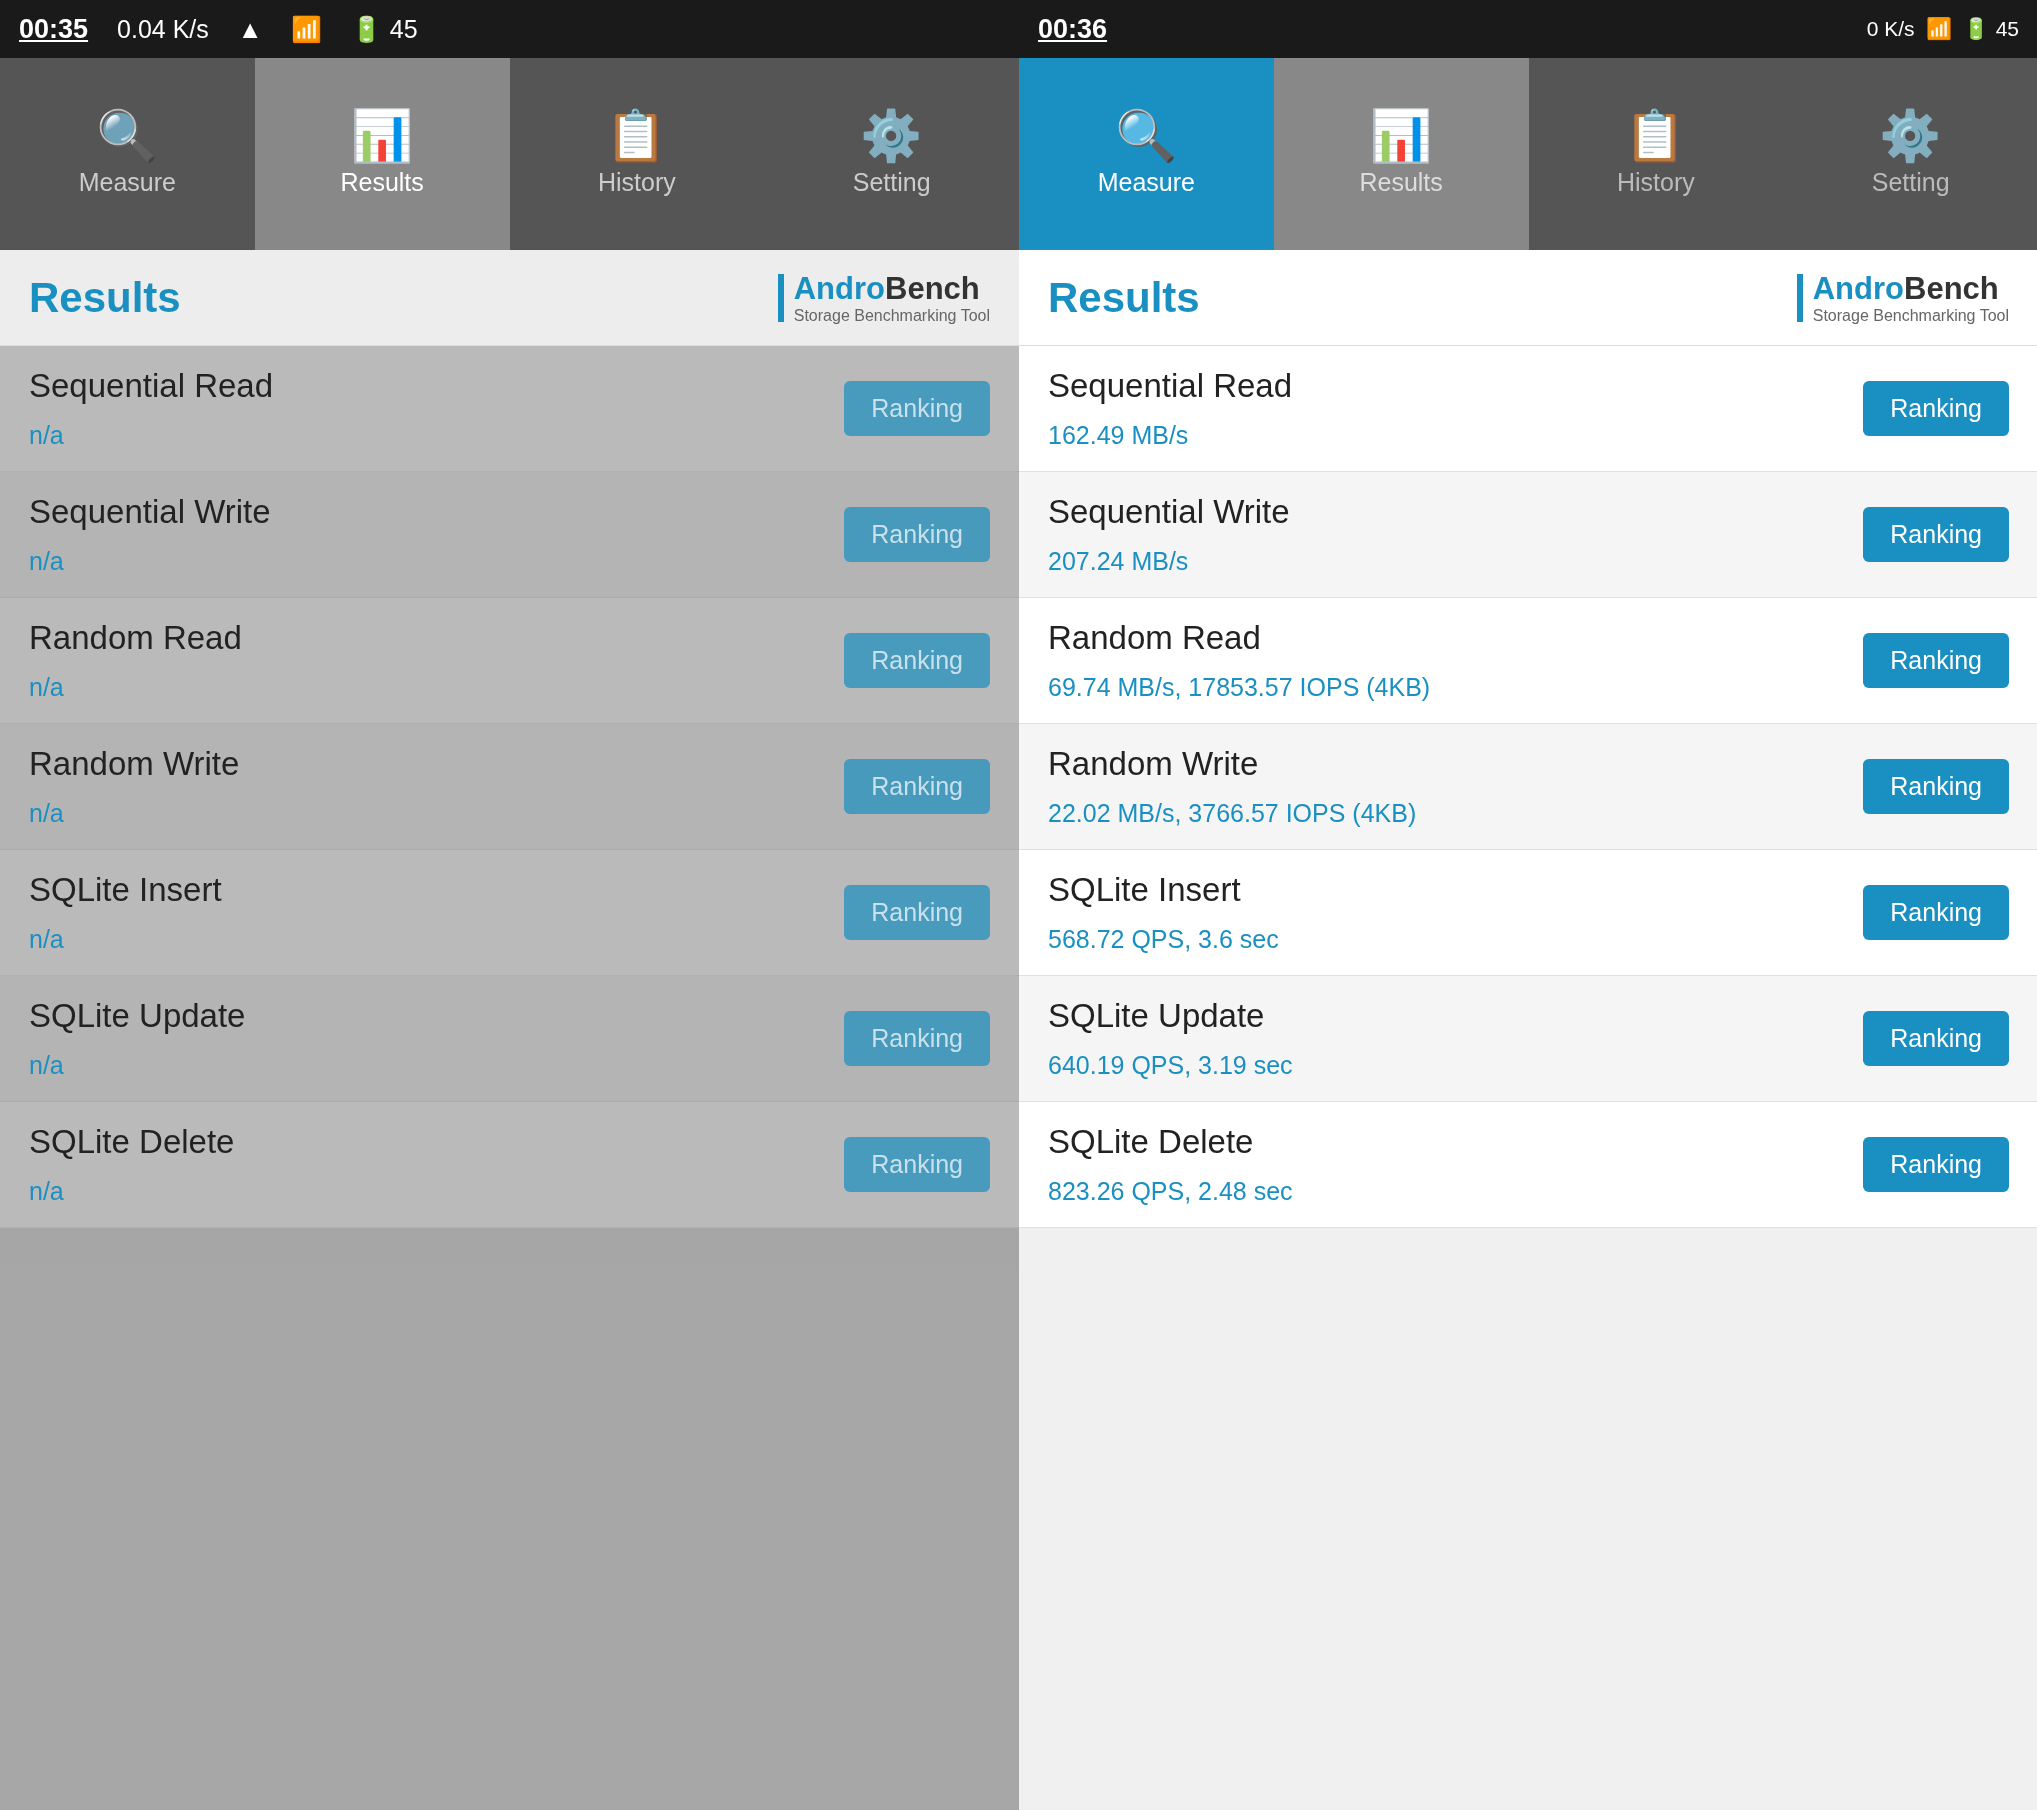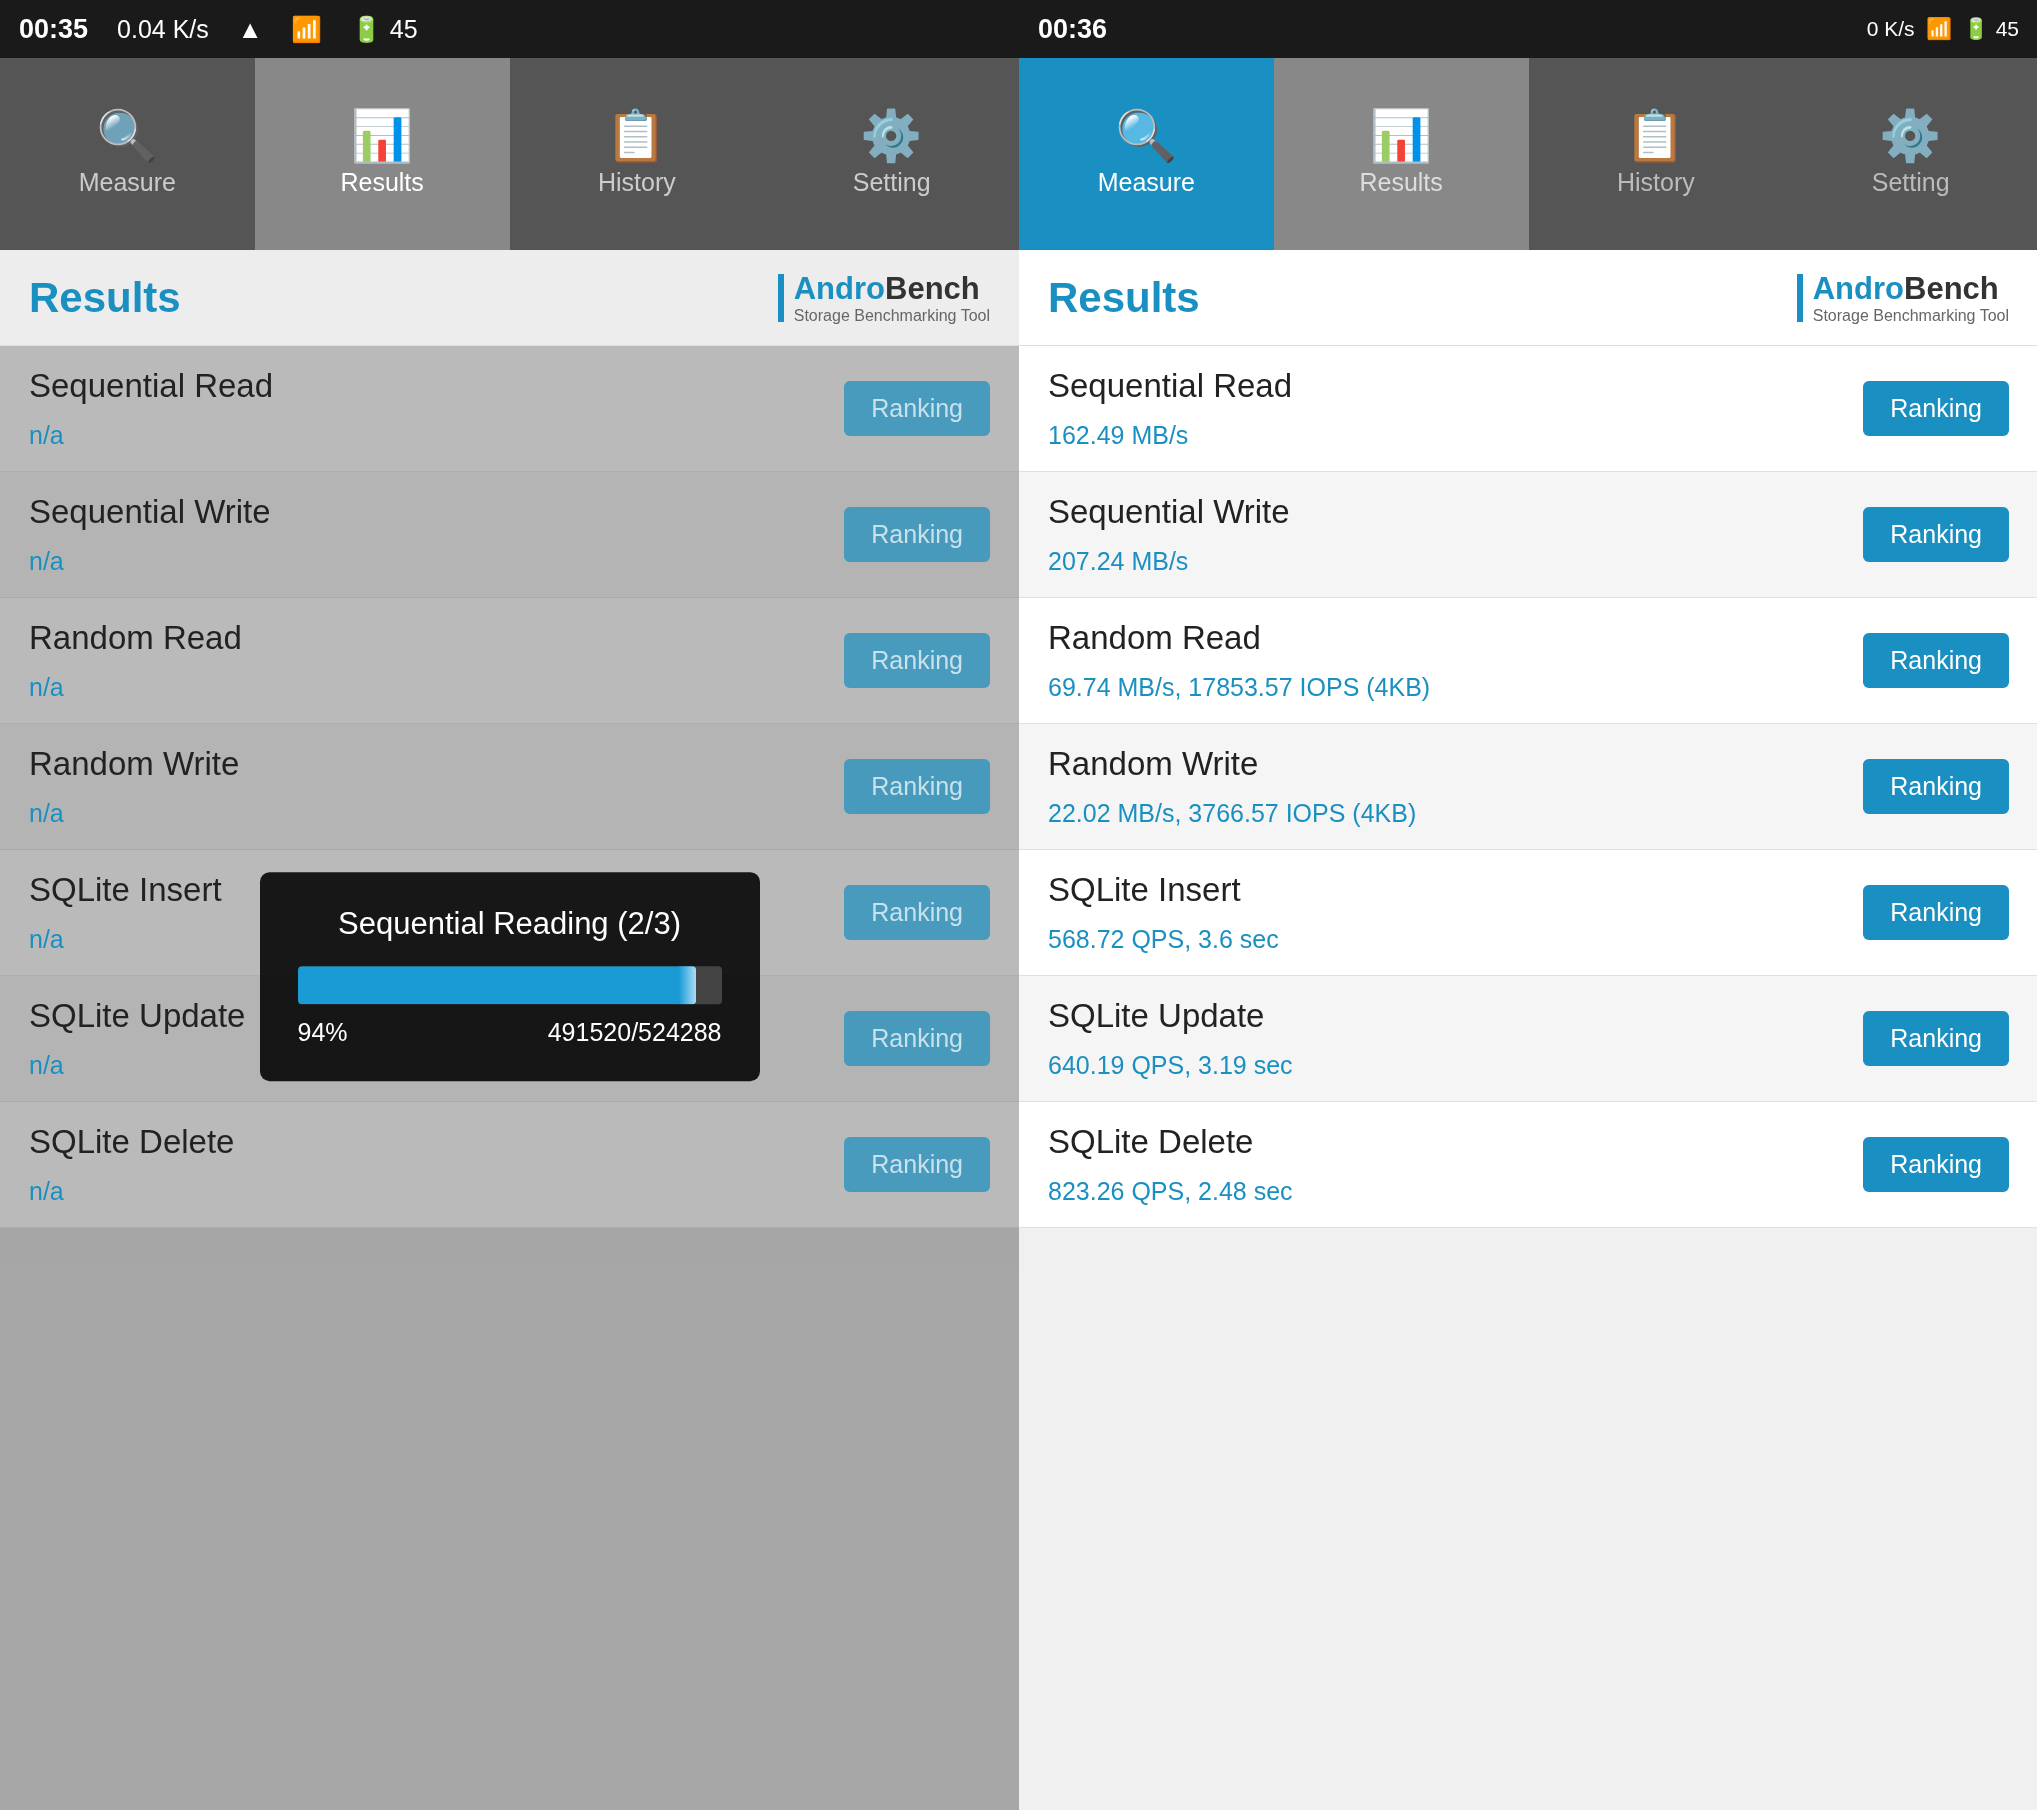--- a/index.html
+++ b/index.html
@@ -30,21 +30,21 @@
       padding: 0 19px;
       gap: 29px;
     }
     .status-bar-right {
       width: 50%;
       display: flex;
       align-items: center;
       padding: 0 19px;
       justify-content: space-between;
     }
-    .status-time { font-size: 27px; font-weight: bold; }
+    .status-time { font-size: 27px; font-weight: bold; text-decoration: underline; }
     .status-icons { display: flex; align-items: center; gap: 11.5px; font-size: 21px; text-align: center; }
 
     
     .main-container {
       display: flex;
       flex: 1;
       width: 100%;
     }
 
     
@@ -364,30 +364,20 @@
         <div class="result-row">
           <div class="result-info">
             <span class="result-name">SQLite Delete</span>
             <span class="result-value">n/a</span>
           </div>
           <button class="ranking-btn">Ranking</button>
         </div>
       </div>
     </div>
 
-    <div class="progress-overlay">
-      <div class="progress-title">Sequential Reading (2/3)</div>
-      <div class="progress-bar-container">
-        <div class="progress-bar-fill" style="width: 94%"></div>
-      </div>
-      <div class="progress-stats">
-        <span>94%</span>
-        <span>491520/524288</span>
-      </div>
-    </div>
 
   </div>
 
   <div class="panel panel-right">
 
     <div class="tab-bar" style="background:#555;">
       <div class="tab-item active" style="background:#1a8fc1; color:white;">
         <span class="tab-icon">🔍</span>
         <span class="tab-label">Measure</span>
       </div>

